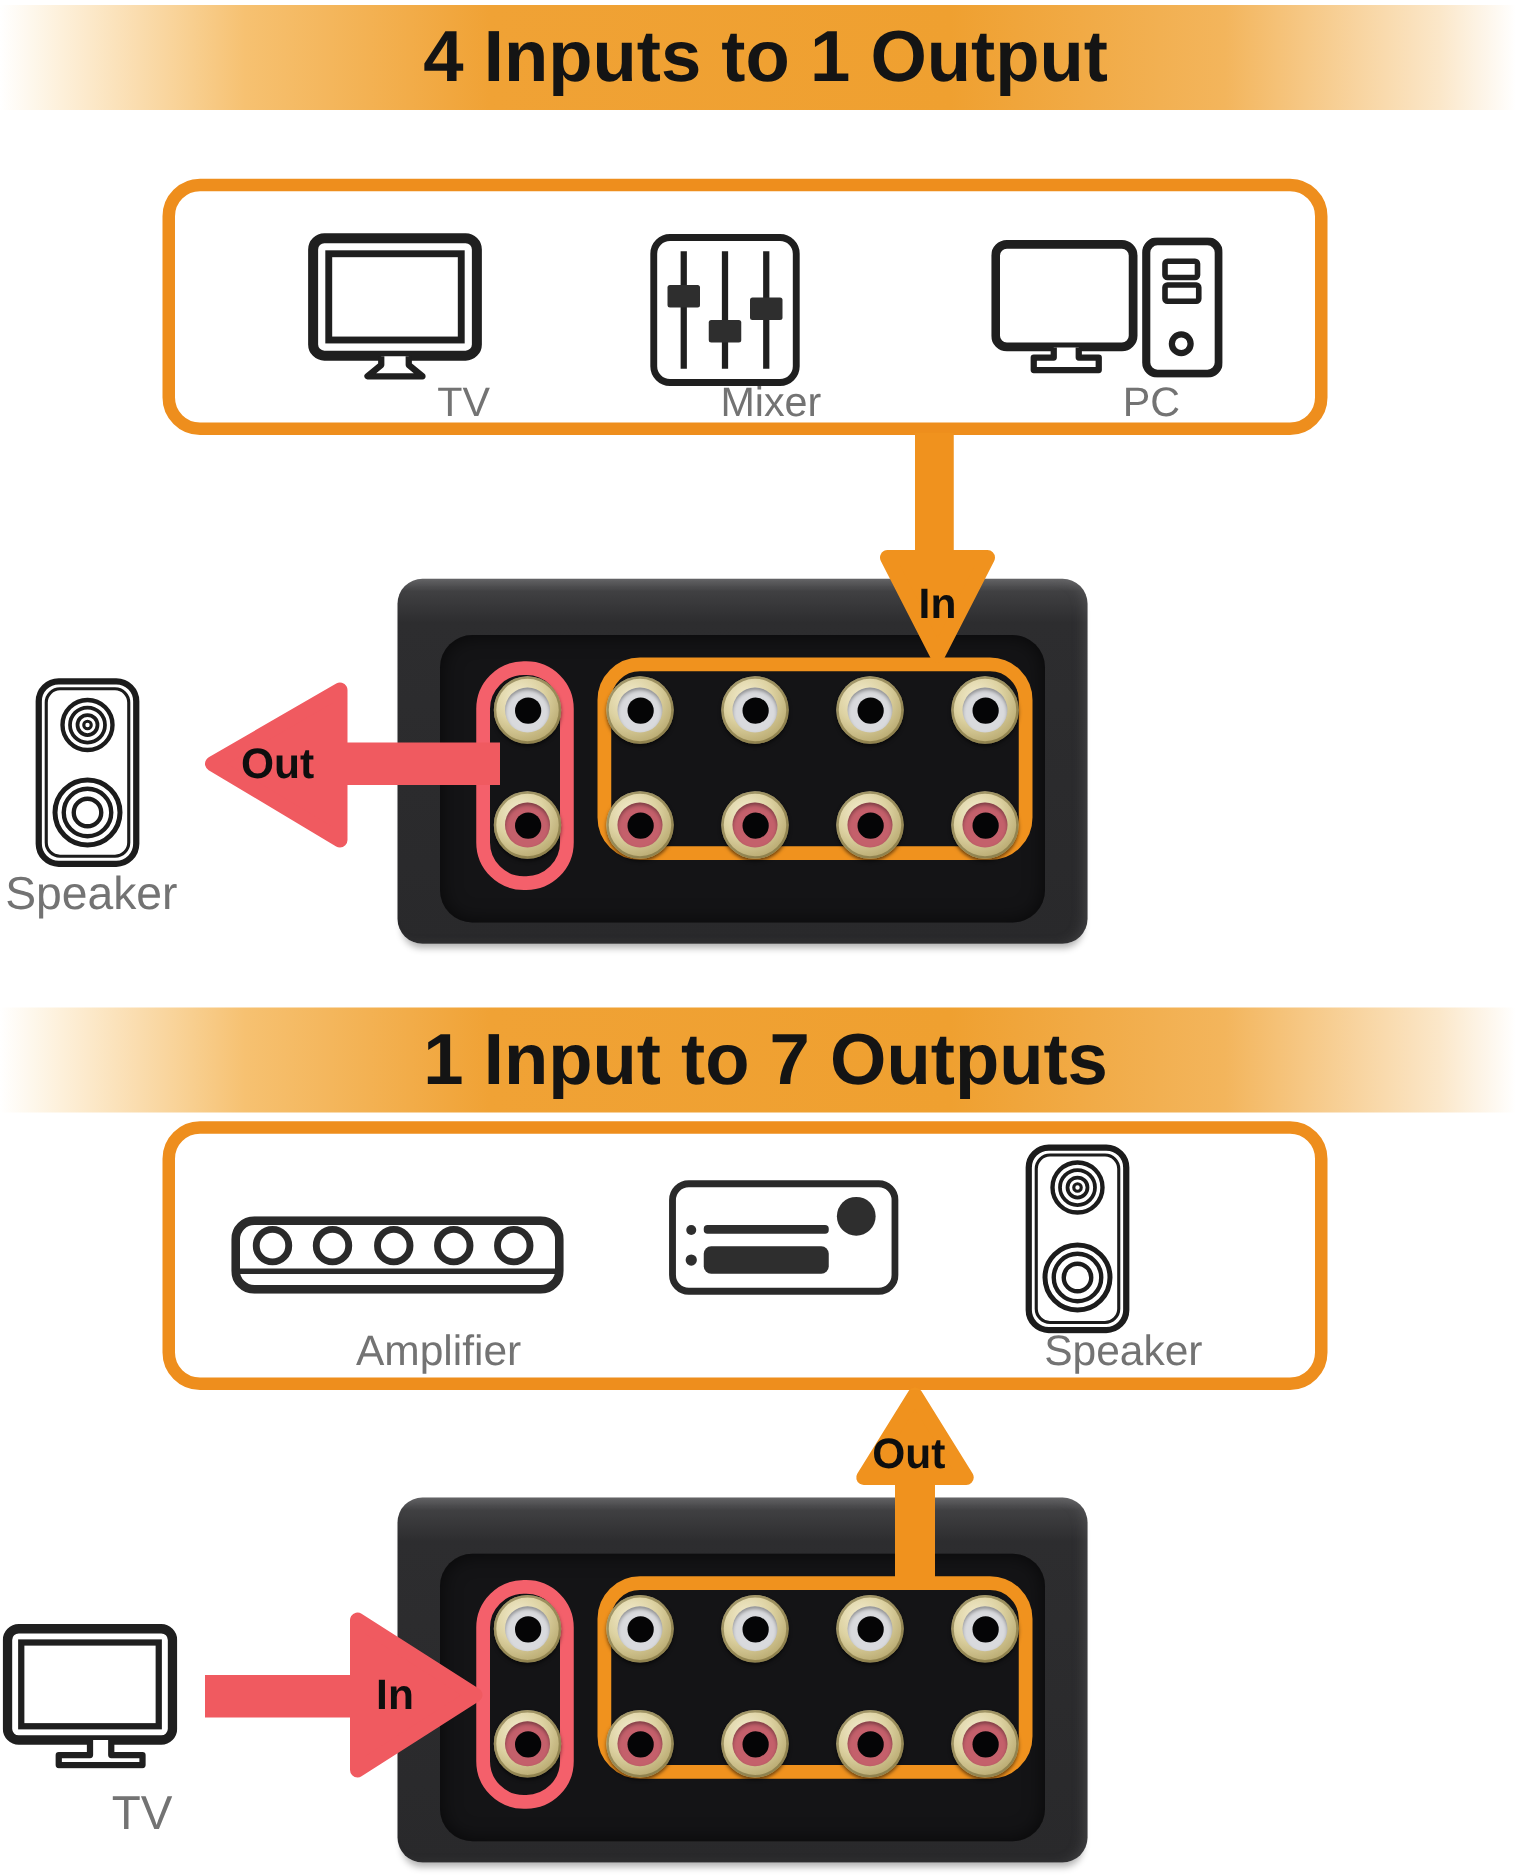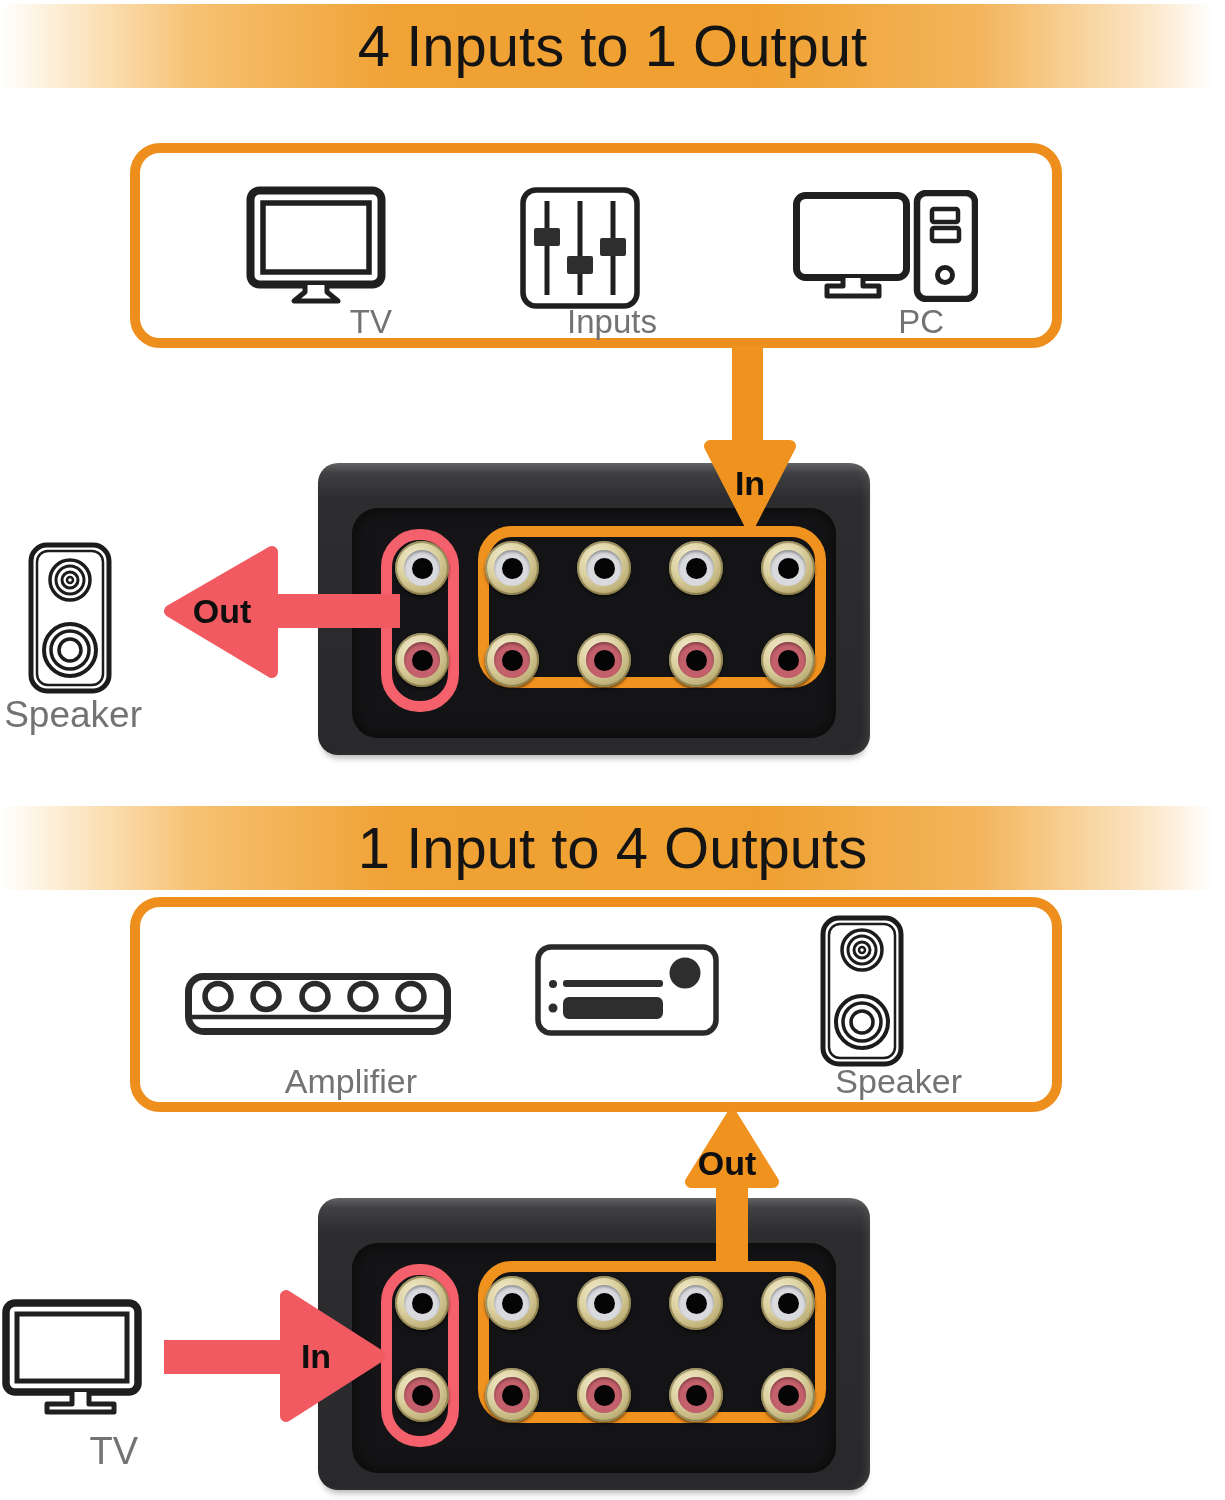--- a/index.html
+++ b/index.html
@@ -3,21 +3,21 @@
 <meta charset="utf-8">
 <style>
   html,body{margin:0;padding:0;background:#ffffff;}
   body{width:1225px;height:1500px;position:relative;overflow:hidden;
        font-family:"Liberation Sans",sans-serif;color:#1c1c1c;}
   .abs{position:absolute;}
 
   
   .band{position:absolute;left:0;width:1225px;height:84px;
         background:linear-gradient(90deg,#ffffff 0%,#fdf0da 4%,#f6c171 16%,#f0a235 32%,#efa030 62%,#f3b55c 80%,#fbe7c9 94%,#ffffff 99%);
-        text-align:center;line-height:84px;font-size:58px;font-weight:400;color:#141414;letter-spacing:0px;}
+        text-align:center;line-height:84px;font-size:58px;font-weight:700;color:#141414;letter-spacing:0px;}
 
   
   .devices-box{position:absolute;left:130px;width:932px;background:#ffffff;
                border:10px solid #EE8E1D;border-radius:30px;box-sizing:border-box;}
   .icon-label{position:absolute;text-align:right;font-size:33px;color:#737373;}
 
   
   .device{position:absolute;left:318px;width:552px;height:292px;border-radius:20px;
           background:linear-gradient(180deg,#636365 0%,#404042 3.5%,#2d2d2f 12%,#29292b 100%);
           box-shadow:0 7px 6px -4px rgba(0,0,0,.3), inset -6px 0 10px -4px rgba(120,120,122,.35);}
@@ -55,21 +55,21 @@
 
   <svg class="abs" style="left:380px;top:34px" width="120" height="122" viewBox="0 0 120 122">
     <rect x="3" y="3" width="114" height="116" rx="13" fill="#ffffff" stroke="#1f1f1f" stroke-width="5.5"></rect>
     <line x1="27" y1="14" x2="27" y2="108" stroke="#1f1f1f" stroke-width="5"></line>
     <line x1="60" y1="14" x2="60" y2="108" stroke="#1f1f1f" stroke-width="5"></line>
     <line x1="93" y1="14" x2="93" y2="108" stroke="#1f1f1f" stroke-width="5"></line>
     <rect x="14" y="41" width="26" height="18" rx="2" fill="#2e2e2e"></rect>
     <rect x="47" y="69" width="26" height="18" rx="2" fill="#2e2e2e"></rect>
     <rect x="80" y="51" width="26" height="18" rx="2" fill="#2e2e2e"></rect>
   </svg>
-  <div class="icon-label" style="left:367px;top:150px;width:150px">Inputs</div>
+  <div class="icon-label" style="left:367px;top:150px;width:150px">Mixer</div>
 
   <svg class="abs" style="left:653px;top:37px" width="185" height="112" viewBox="0 0 185 112">
     <rect x="3.5" y="5.5" width="110" height="82" rx="9" fill="#ffffff" stroke="#1f1f1f" stroke-width="7"></rect>
     <path d="M50 88 L50 96 L34 96 L34 106 L86 106 L86 96 L70 96 L70 88" fill="#ffffff" stroke="#1f1f1f" stroke-width="5" stroke-linejoin="round"></path>
     <rect x="124" y="3" width="58" height="106" rx="9" fill="#ffffff" stroke="#1f1f1f" stroke-width="6.5"></rect>
     <rect x="139" y="19" width="26" height="13" rx="2" fill="none" stroke="#1f1f1f" stroke-width="4.5"></rect>
     <rect x="139" y="38" width="27" height="13" rx="2" fill="none" stroke="#1f1f1f" stroke-width="4.5"></rect>
     <circle cx="152" cy="85" r="7.5" fill="none" stroke="#1f1f1f" stroke-width="5"></circle>
   </svg>
   <div class="icon-label" style="left:654px;top:150px;width:150px">PC</div>
@@ -149,21 +149,21 @@
   <circle cx="42" cy="38" r="20" fill="none" stroke="#1c1c1c" stroke-width="3.5"></circle>
   <circle cx="42" cy="38" r="14" fill="none" stroke="#1c1c1c" stroke-width="3"></circle>
   <circle cx="42" cy="38" r="8" fill="none" stroke="#1c1c1c" stroke-width="3"></circle>
   <circle cx="42" cy="38" r="3" fill="none" stroke="#1c1c1c" stroke-width="2.5"></circle>
   <circle cx="42" cy="108" r="26" fill="none" stroke="#1c1c1c" stroke-width="4"></circle>
   <circle cx="42" cy="108" r="19" fill="none" stroke="#1c1c1c" stroke-width="3.5"></circle>
   <circle cx="42" cy="108" r="11" fill="none" stroke="#1c1c1c" stroke-width="3.5"></circle>
 </svg>
 <div class="icon-label" style="left:0px;top:694px;width:142px;font-size:37px">Speaker</div>
 
-<div class="band" style="top:806px">1 Input to 4 Outputs</div>
+<div class="band" style="top:806px">1 Input to 7 Outputs</div>
 
 <div class="devices-box" style="top:897px;height:215px">
 
   <svg class="abs" style="left:45px;top:66px" width="266" height="62" viewBox="0 0 266 62">
     <rect x="3.5" y="3.5" width="259" height="55" rx="15" fill="#ffffff" stroke="#2a2a2a" stroke-width="7"></rect>
     <line x1="5" y1="44" x2="261" y2="44" stroke="#2a2a2a" stroke-width="4.5"></line>
     <circle cx="33" cy="23.5" r="13" fill="none" stroke="#2a2a2a" stroke-width="5.5"></circle>
     <circle cx="81" cy="23.5" r="13" fill="none" stroke="#2a2a2a" stroke-width="5.5"></circle>
     <circle cx="130" cy="23.5" r="13" fill="none" stroke="#2a2a2a" stroke-width="5.5"></circle>
     <circle cx="178" cy="23.5" r="13" fill="none" stroke="#2a2a2a" stroke-width="5.5"></circle>

